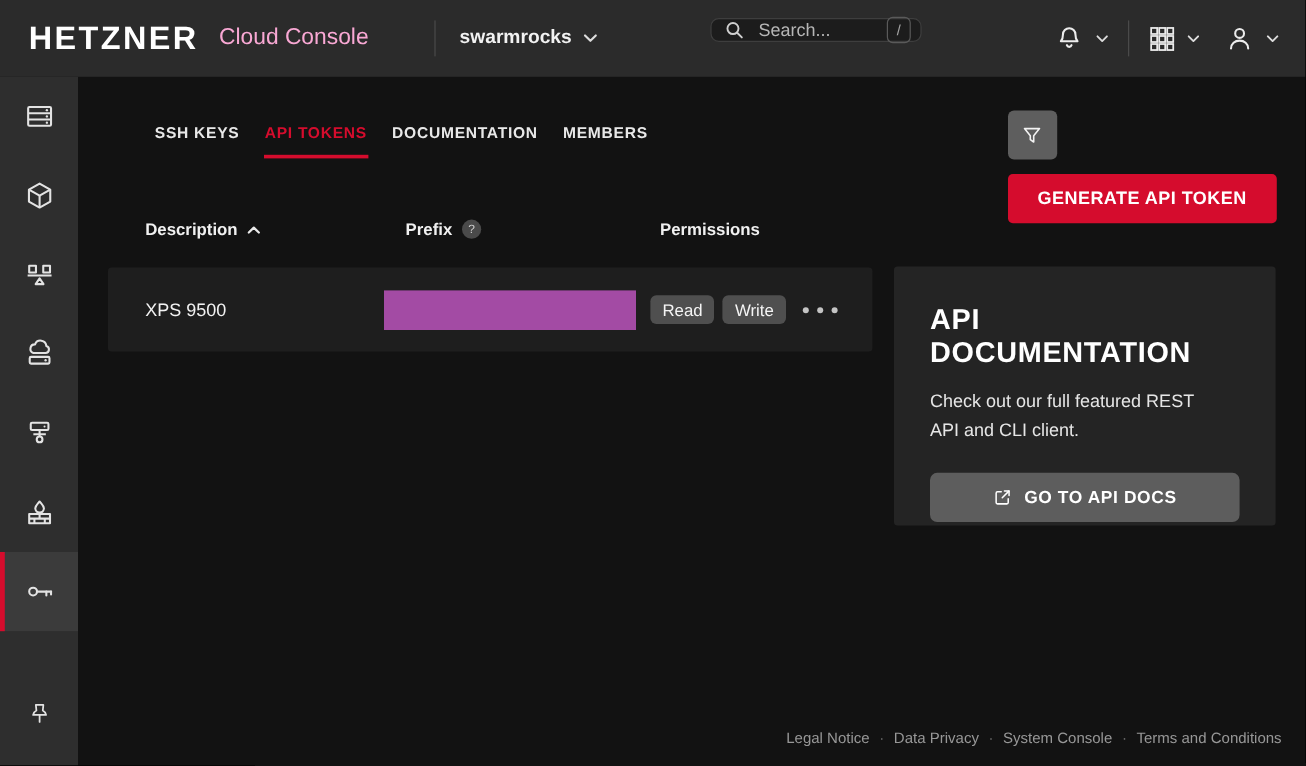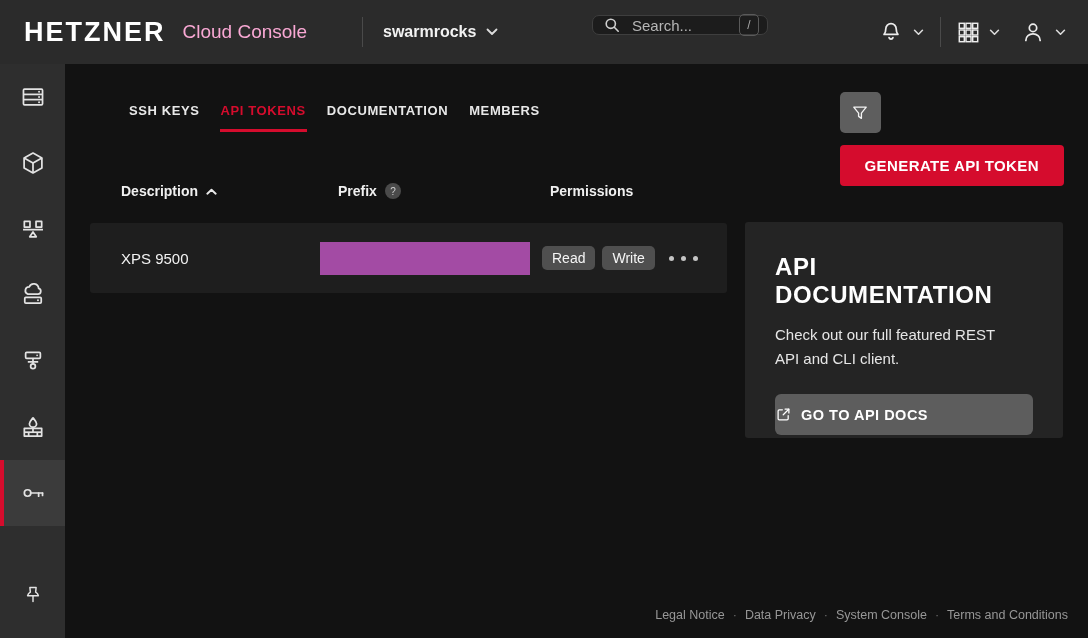--- a/index.html
+++ b/index.html
@@ -67,21 +67,21 @@
   .badge { background:#4f4f4f; color:#f5f5f5; font-size:14px; padding:4px 10px; border-radius:5px; }
   .row-menu { position:absolute; left:573px; top:0; height:70px; width:40px; display:flex; align-items:center;
     justify-content:center; gap:7px; background:none; border:none; cursor:pointer; }
   .dot { width:5px; height:5px; border-radius:50%; background:#c4c4c4; }
 
   .api-panel { position:absolute; right:25px; top:158px; width:318px; height:216px; background:#242424;
     border-radius:3px; padding:31px 30px; }
   .api-title { color:#fff; font-size:24px; font-weight:700; letter-spacing:0.6px; }
   .api-body { margin-top:14px; color:#e6e6e6; font-size:15px; line-height:24px; max-width:246px; }
   .api-btn { margin-top:23px; width:100%; height:41px; background:#5d5d5d; border:none; border-radius:6px;
-    cursor:pointer; display:flex; align-items:center; gap:9px; color:#fff;
+    cursor:pointer; display:flex; align-items:center; justify-content:center; gap:9px; color:#fff;
     font-family:"Liberation Sans", sans-serif; font-size:14.5px; font-weight:700; letter-spacing:0.5px; }
 
   .footer { position:absolute; right:20px; bottom:16px; display:flex; align-items:center; gap:8px;
     font-size:12.5px; color:#979797; }
   .footer a { color:#979797; text-decoration:none; cursor:pointer; }
   .fsep { color:#6e6e6e; }
 
   svg { display:block; }
 </style>
 </head>

